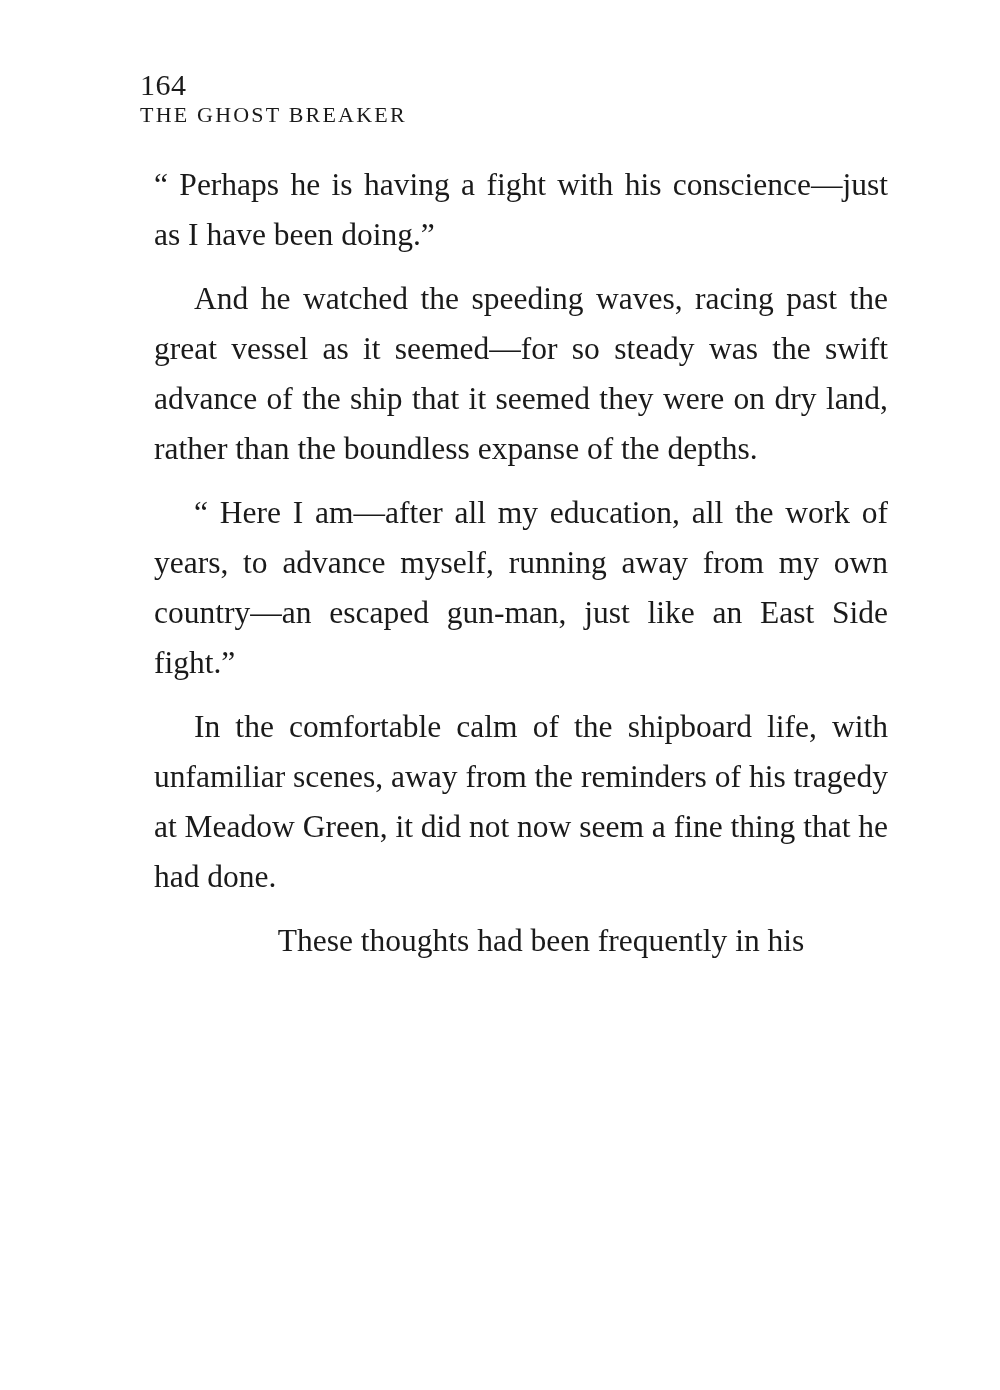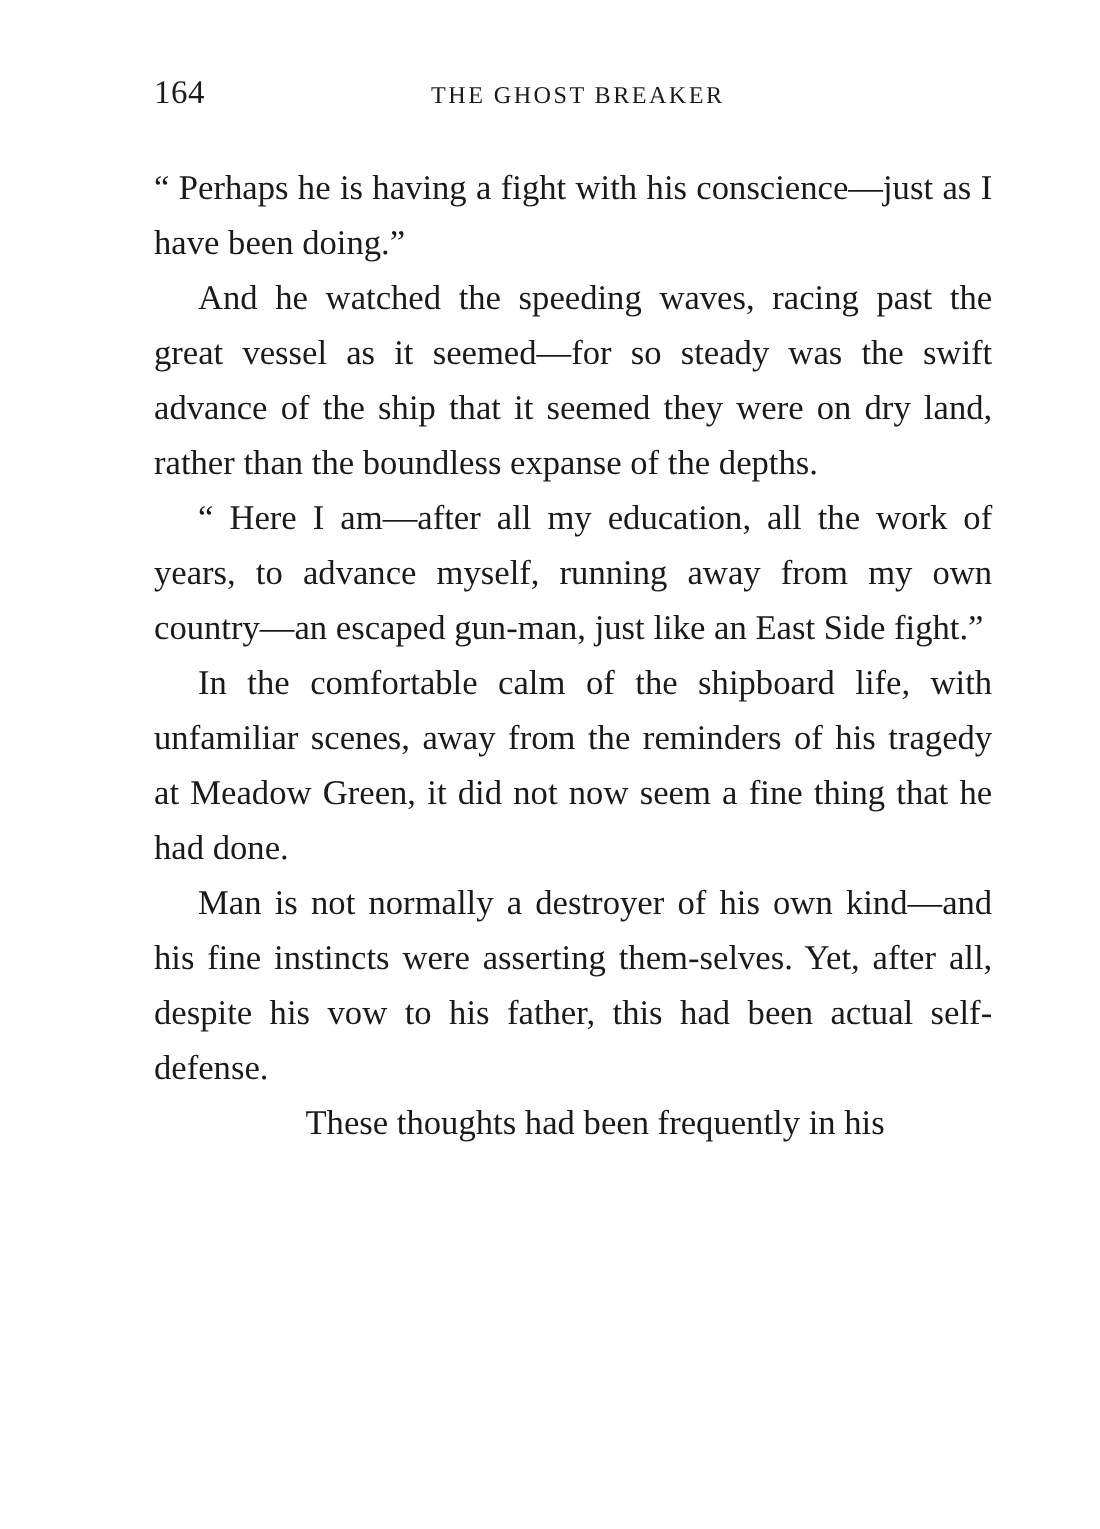--- a/index.html
+++ b/index.html
@@ -17,20 +17,21 @@
     color: #1a1a1a;
   }
   .page-header {
     position: absolute;
     left: 140px;
     top: 68px;
     width: 762px;
     height: 46px;
     display: flex;
     align-items: baseline;
+    flex-direction: column;
   }
   .folio {
     font-size: 30px;
     letter-spacing: 0.5px;
     font-family: "Liberation Serif", serif;
     white-space: nowrap;
   }
   .running-head {
     flex: 1;
     text-align: center;
@@ -39,21 +40,21 @@
     padding-right: 38px;
     white-space: nowrap;
   }
   .body-text {
     position: absolute;
     left: 140px;
     top: 146px;
     width: 762px;
   }
   p {
-    margin: 0;
+    margin: 14px;
     font-size: 31.5px;
     line-height: 50px;
     text-align: justify;
     text-justify: inter-word;
     -webkit-hyphens: none;
     hyphens: none;
   }
   p.indent {
     text-indent: 40px;
   }
@@ -73,17 +74,16 @@
   <div class="page-header">
     <span class="folio">164</span>
     <span class="running-head">THE GHOST BREAKER</span>
   </div>
 
   <div class="body-text">
     <p>“ Perhaps he is having a fight with his conscience—just as I have been doing.”</p>
     <p class="indent">And he watched the speeding waves, racing past the great vessel as it seemed—for so steady was the swift advance of the ship that it seemed they were on dry land, rather than the boundless expanse of the depths.</p>
     <p class="indent">“ Here I am—after all my education, all the work of years, to advance myself, running away from my own country—an escaped gun-man, just like an East Side fight.”</p>
     <p class="indent">In the comfortable calm of the shipboard life, with unfamiliar scenes, away from the reminders of his tragedy at Meadow Green, it did not now seem a fine thing that he had done.</p>
-    <p class="indent">Man is not normally a destroyer of his own kind—and his fine instincts were asserting them-selves. Yet, after all, despite his vow to his father, this had been actual self-defense.</p>
     <p class="indent last">These thoughts had been frequently in his</p>
   </div>
 
 </div>
 
 </body></html>

